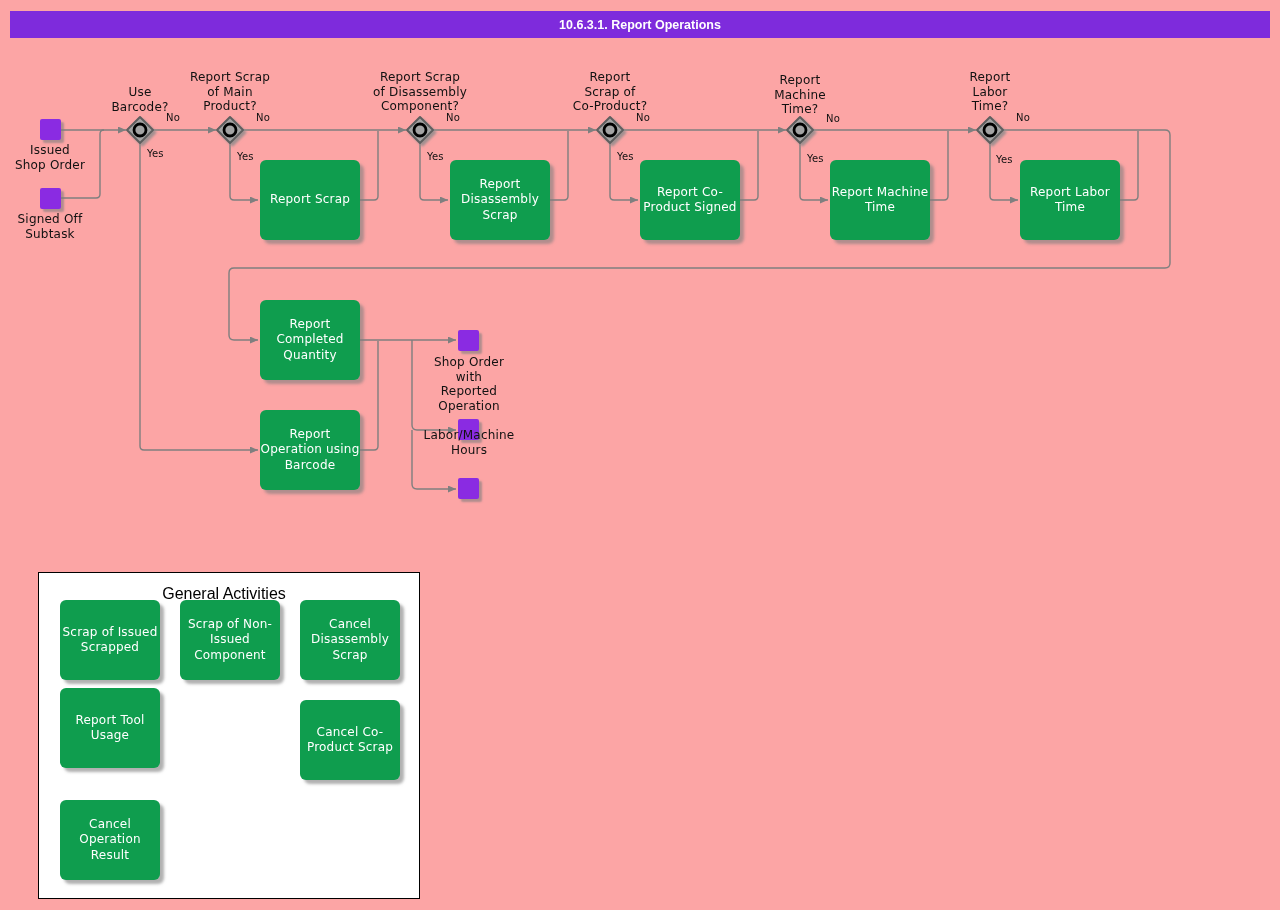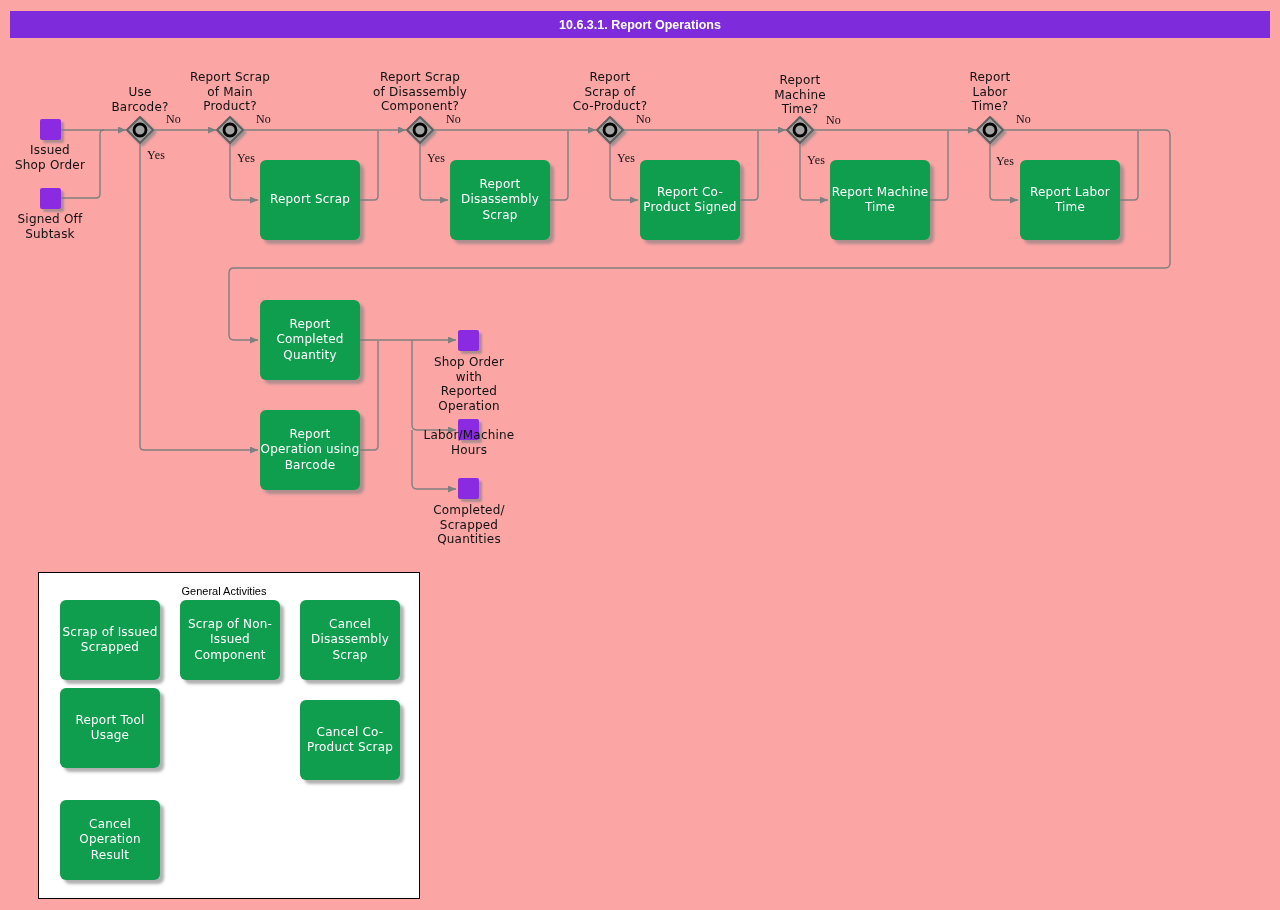--- a/index.html
+++ b/index.html
@@ -27,29 +27,29 @@
   }
   .activity span {
     color:#ffffff; font-size:12px; line-height:15.5px; text-align:center;
     white-space:pre-line; letter-spacing:.2px;
   }
   .node-label {
     position:absolute; font-size:12px; line-height:14.5px; color:#111111;
     text-align:center; white-space:pre-line; letter-spacing:.2px;
   }
   .branch-label {
-    position:absolute; font-size:12px; color:#111111; letter-spacing:.2px;font-family:Liberation Serif, serif;
+    position:absolute; font-size:10px; color:#111111; letter-spacing:.2px;
   }
   .ga-panel {
     position:absolute; left:38px; top:572px; width:382px; height:327px;
     border:1px solid #000000; background:#ffffff; box-sizing:border-box;
   }
   .ga-title {
     position:absolute; left:38px; top:585px; width:372px; text-align:center;
-    font-family:"Liberation Sans", sans-serif; font-size:11px; color:#000000;
+    font-family:"Liberation Sans", sans-serif; font-size:16px; color:#000000;
   }
 </style>
 </head>
 <body>
 
 <div class="canvas">
 
   <div class="title-bar">
     <span>10.6.3.1. Report Operations</span>
   </div>
@@ -196,23 +196,20 @@
 
   <div class="event-square" style="left:458px; top:330px;"></div>
   <div class="node-label" style="left:409px; top:355px; width:120px;">Shop Order
 with
 Reported
 Operation</div>
   <div class="event-square" style="left:458px; top:419px;"></div>
   <div class="node-label" style="left:409px; top:428px; width:120px;">Labor/Machine
 Hours</div>
   <div class="event-square" style="left:458px; top:478px;"></div>
-  <div class="node-label" style="left:409px; top:503px; width:120px;">Completed/
-Scrapped
-Quantities</div>
 
   <div class="ga-panel"></div>
   <div class="ga-title">General Activities</div>
 
   <div class="activity" style="left:60px;  top:600px;">
     <span>Scrap of Issued
 Scrapped</span>
     </div>
   <div class="activity" style="left:180px; top:600px;">
     <span>Scrap of Non-

